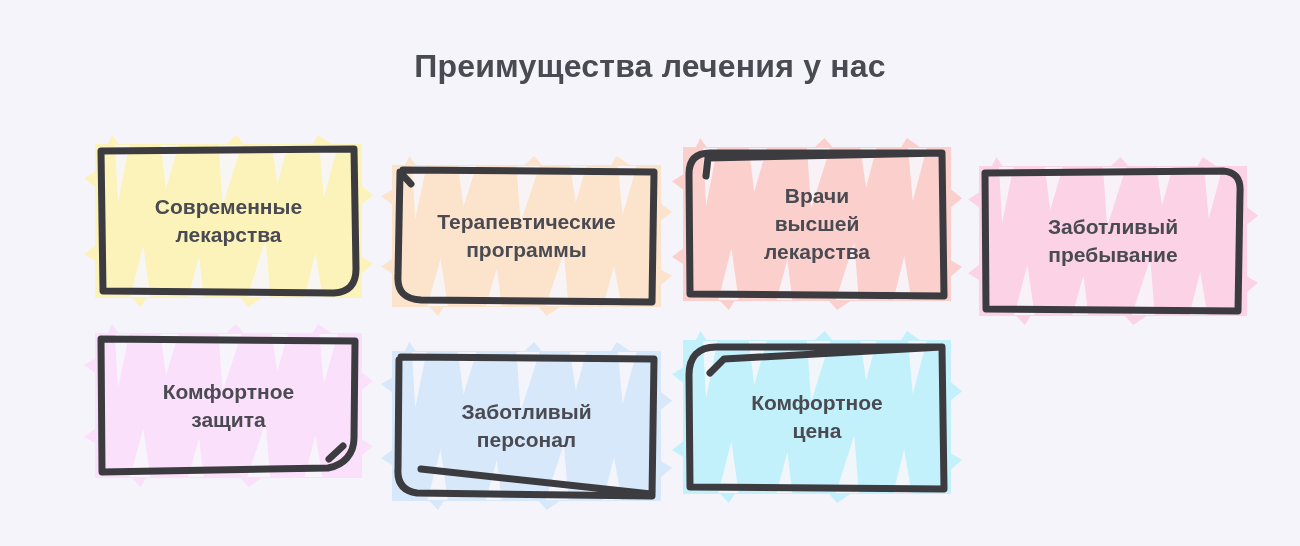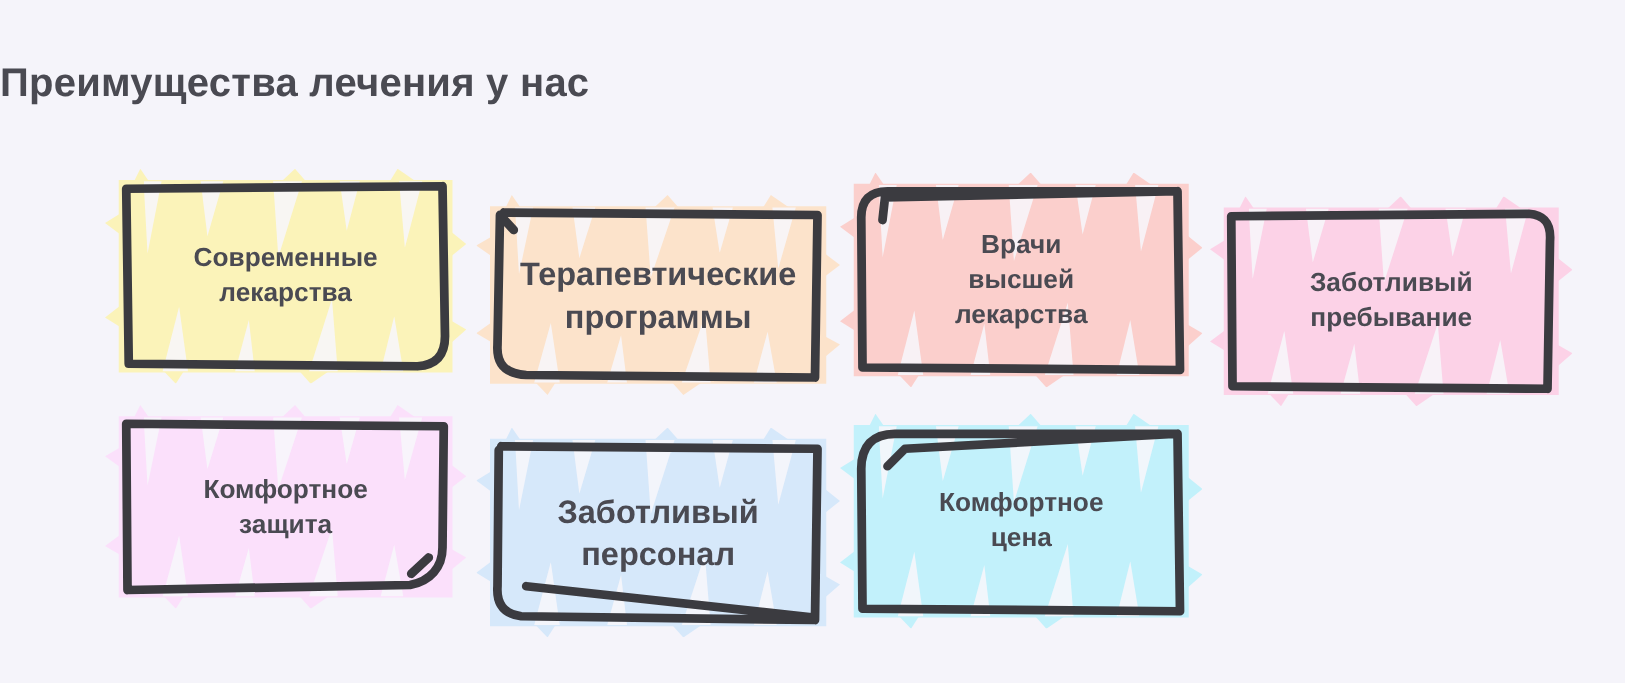--- a/index.html
+++ b/index.html
@@ -13,21 +13,21 @@
     font-family: "Liberation Sans", sans-serif;
     overflow: hidden;
     position: relative;
   }
 
   #page-title {
     position: absolute;
     left: 0;
     top: 48px;
     width: 1300px;
-    text-align: left;
+    text-align: center;
     font-size: 32px;
     font-weight: bold;
     color: #4a4a52;
     letter-spacing: 0.2px;
   }
 
   
   .card {
     position: absolute;
     box-sizing: border-box;
@@ -146,21 +146,21 @@
 
   
   #card-0 { left: 96px;  top: 145px; width: 265px; height: 152px; text-decoration: underline; }
   #card-1 { left: 393px; top: 166px; width: 267px; height: 140px; }
   #card-2 { left: 684px; top: 148px; width: 266px; height: 152px; }
   #card-3 { left: 980px; top: 167px; width: 266px; height: 148px; }
   #card-4 { left: 96px;  top: 334px; width: 265px; height: 143px; }
   #card-5 { left: 393px; top: 352px; width: 267px; height: 148px; text-decoration: underline; }
   #card-6 { left: 684px; top: 341px; width: 266px; height: 152px; }
 
-  #card-1 .label, #card-5 .label { font-size: 26px; }
+  #card-1 .label, #card-5 .label { font-size: 21px; }
 </style>
 </head>
 <body style="background: rgb(245, 244, 250);">
 
 <div id="page-title">Преимущества лечения у нас</div>
 
 <div class="card" id="card-0" style="--fill:#fbf3b9">
   <div class="wash">
     <i></i>
       <b class="t1"></b>

